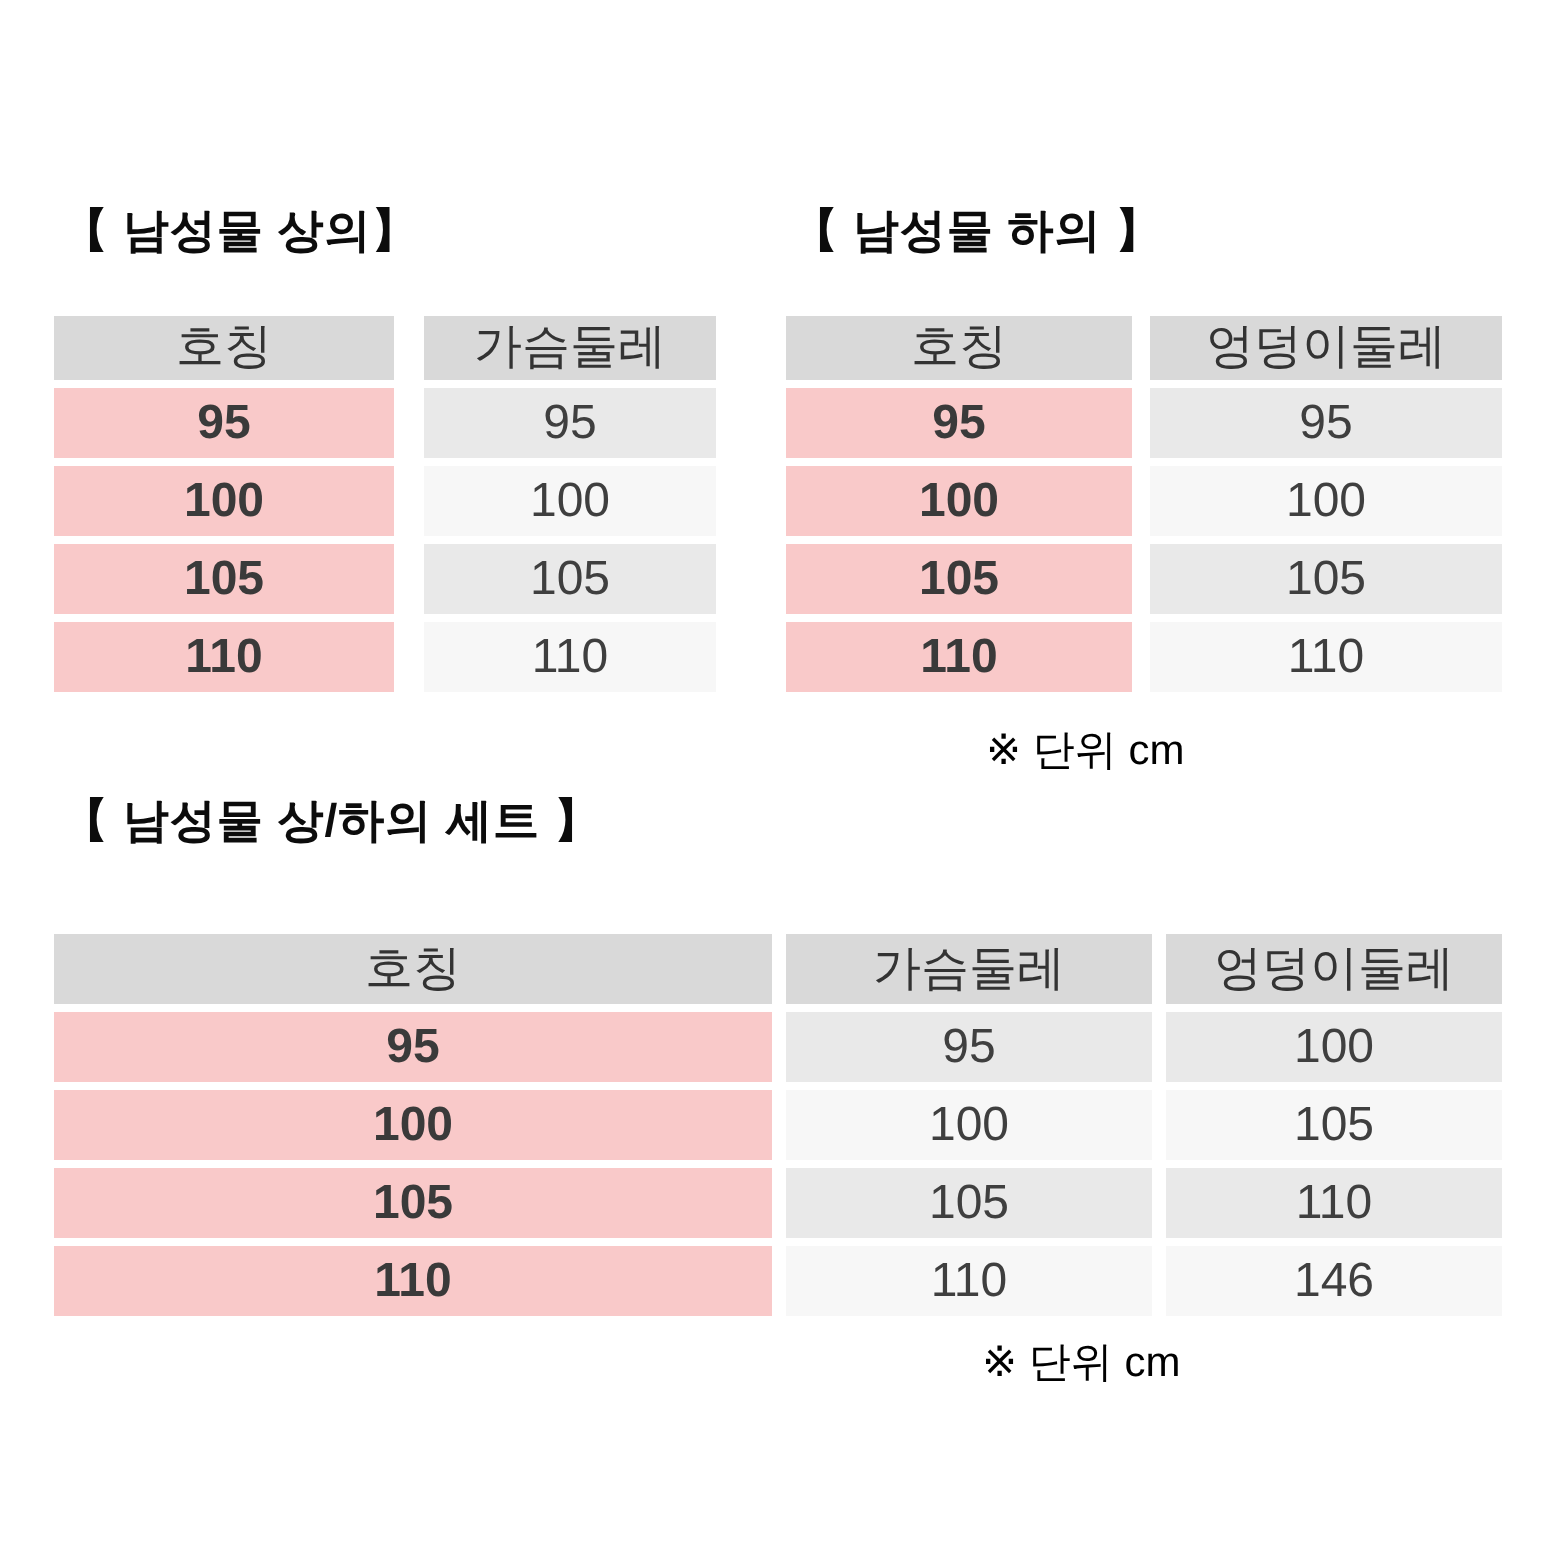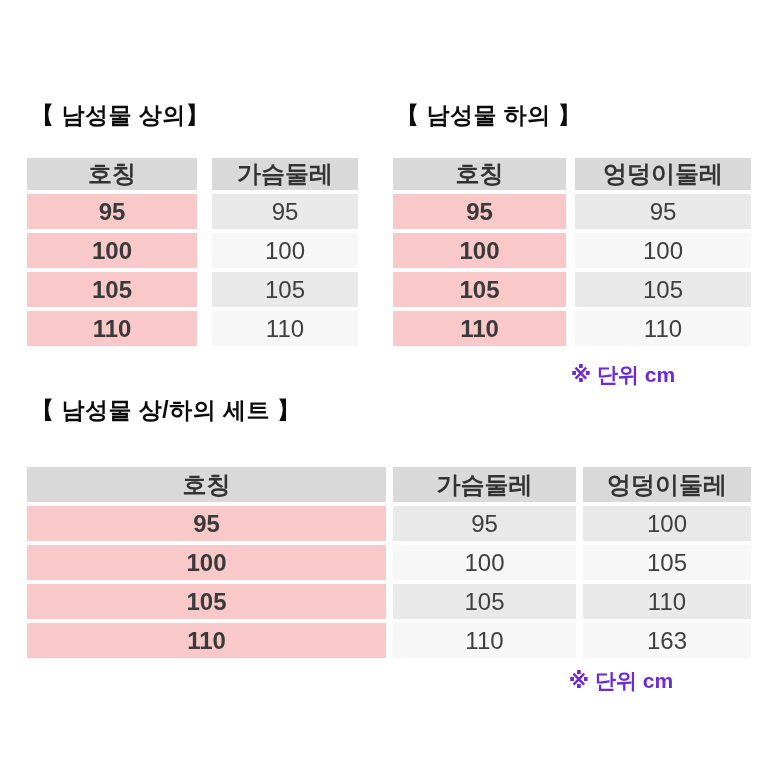--- a/index.html
+++ b/index.html
@@ -40,32 +40,32 @@
     grid-template-columns: 359px 183px 168px;
     grid-template-rows: 35px repeat(4, 35px);
     column-gap: 7px; row-gap: 4px;
   }
   .cell {
     display: flex; align-items: center; justify-content: center;
     font-size: 24px;
     color: #3f3f3f;
     line-height: 1;
   }
-  .head { background: #d9d9d9; font-weight: 700; color: #333333; }
+  .head { background: #d9d9d9; font-weight: 400; color: #333333; }
   .size { background: #f9c9c9; font-weight: 700; color: #3a3a3a; }
   .alt0 { background: #e9e9e9; }
   .alt1 { background: #f7f7f7; }
 
   .unit-note {
     position: absolute;
     width: 260px;
-    text-align: center;
+    text-align: left;
     font-size: 21px;
-    font-weight: 700;
-    color: #6d28d9;
+    font-weight: 400;
+    color: #000000;
     white-space: nowrap;
   }
   #unit-note-1 { left: 493px; top: 361px; }
   #unit-note-2 { left: 491px; top: 667px; }
 </style>
 </head>
 <body>
 
 <div class="title" id="title-tops">【 남성물 상의】</div>
 
@@ -121,16 +121,16 @@
   <div class="cell size">100</div>
   <div class="cell alt1">100</div>
   <div class="cell alt1">105</div>
 
   <div class="cell size">105</div>
   <div class="cell alt0">105</div>
   <div class="cell alt0">110</div>
 
   <div class="cell size">110</div>
   <div class="cell alt1">110</div>
-  <div class="cell alt1">163</div>
+  <div class="cell alt1">146</div>
 </div>
 
 <div class="unit-note" id="unit-note-2">※ 단위 cm</div>
 
 </body></html>

